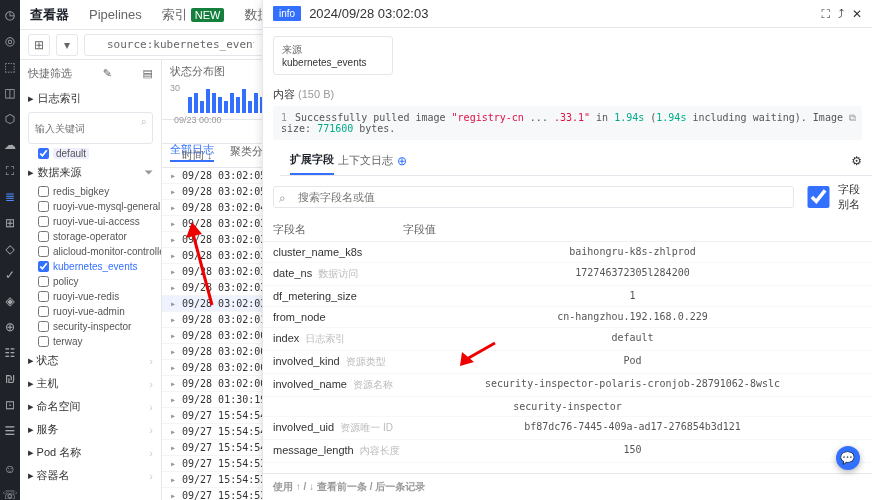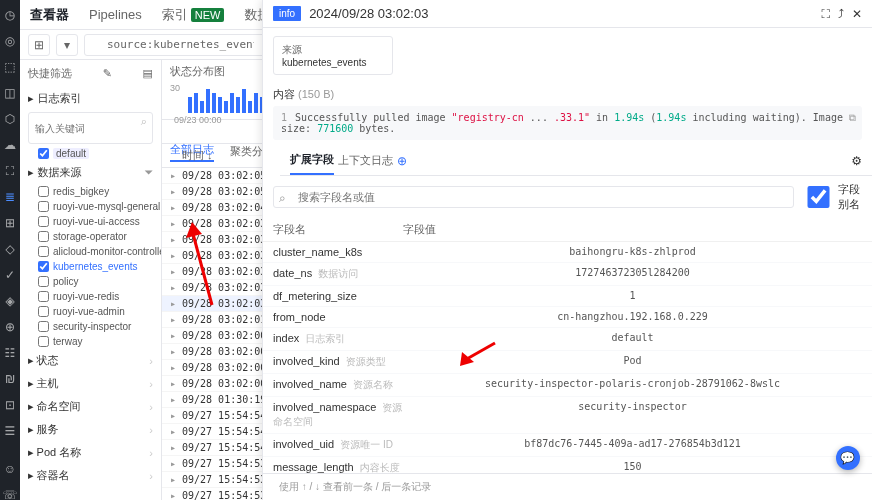--- a/index.html
+++ b/index.html
@@ -65,21 +65,21 @@
 .dp-search input { width: 100%; height: 22px; border: 1px solid #e5e6eb; border-radius: 3px; padding: 0 6px 0 24px; font-size: 11px; }
 .dp-search .sic { position: absolute; left: 6px; top: 5px; color: #999; }
 .dp-chk { display: flex; align-items: center; gap: 3px; font-size: 11px; }
 .dp-fields-head { display: flex; padding: 4px 10px; font-size: 11px; color: #666; border-bottom: 1px solid #f0f0f0; }
 .dp-fields-head .fn { width: 130px; }
 .dp-fields { flex: 1; overflow-y: auto; }
 .field-row { display: flex; padding: 4px 10px; font-size: 11px; border-bottom: 1px solid #f7f8fa; }
 .field-row .fn { width: 130px; color: #333; }
 .field-row .fh { color: #bbb; font-size: 10px; margin-left: 6px; }
 .field-row .fv { flex: 1; color: #555; font-family: monospace; font-size: 10px; text-align: center; }
-.dp-foot { padding: 6px 16px; font-size: 10px; color: #999; border-top: 1px solid #e5e6eb; }
+.dp-foot { padding: 6px 10px; font-size: 10px; color: #999; border-top: 1px solid #e5e6eb; font-weight: bold; }
 .arrow1 { position: absolute; left: 162px; top: 220px; z-index: 15; pointer-events: none; }
 .arrow2 { position: absolute; left: 440px; top: 340px; z-index: 15; pointer-events: none; }
 .fab { position: absolute; right: 12px; bottom: 30px; width: 24px; height: 24px; border-radius: 50%; background: #3370ff; color: #fff; display: flex; align-items: center; justify-content: center; box-shadow: 0 2px 6px rgba(0,0,0,0.3); cursor: pointer; z-index: 20; }
 .avatar { width: 14px; height: 14px; border-radius: 50%; background: linear-gradient(135deg,#f90,#f09); }
 .filter-ic { color: #999; }
 </style>
 </head>
 <body>
 
 <div class="app">
@@ -412,21 +412,20 @@
           </div>
           <div class="field-row">
             <span class="fn">involved_kind<span class="fh">资源类型</span></span>
             <span class="fv">Pod</span>
           </div>
           <div class="field-row">
             <span class="fn">involved_name<span class="fh">资源名称</span></span>
             <span class="fv">security-inspector-polaris-cronjob-28791062-8wslc</span>
           </div>
           <div class="field-row">
-            <span class="fn">involved_namespace<span class="fh">资源命名空间</span></span>
             <span class="fv">security-inspector</span>
           </div>
           <div class="field-row">
             <span class="fn">involved_uid<span class="fh">资源唯一 ID</span></span>
             <span class="fv">bf87dc76-7445-409a-ad17-276854b3d121</span>
           </div>
           <div class="field-row">
             <span class="fn">message_length<span class="fh">内容长度</span></span>
             <span class="fv">150</span>
           </div>

